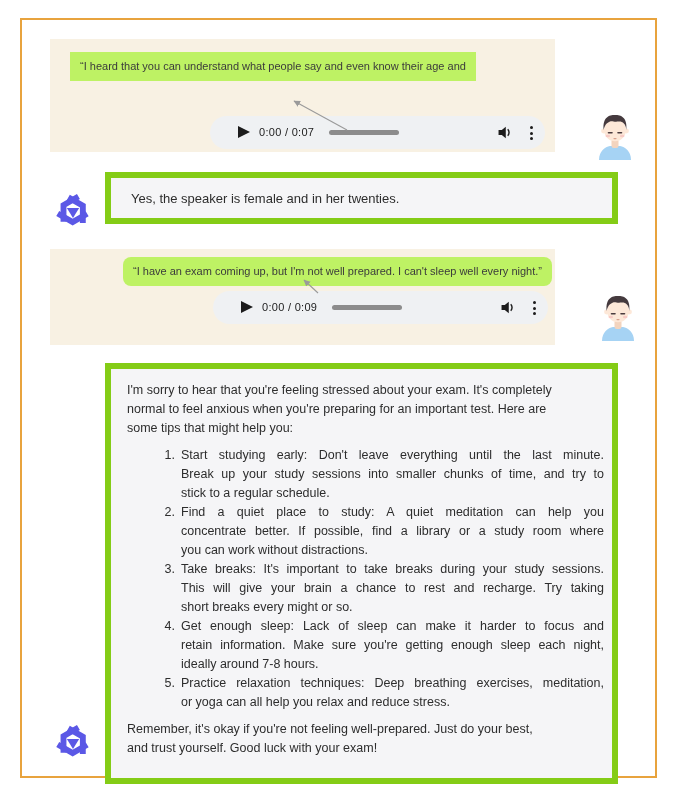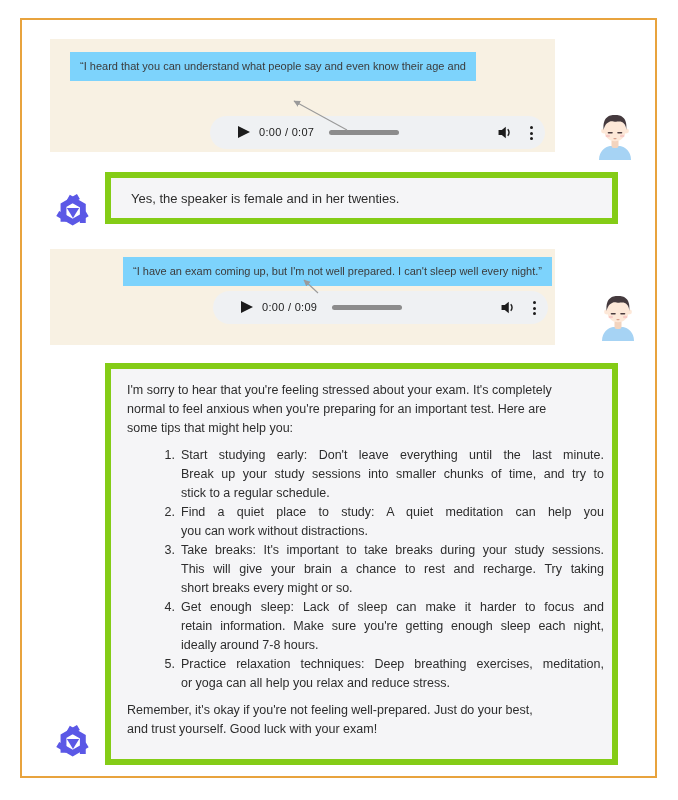--- a/index.html
+++ b/index.html
@@ -5,25 +5,25 @@
   html,body{margin:0;padding:0;background:#ffffff;}
   .canvas{position:relative;width:678px;height:800px;background:#ffffff;overflow:hidden;
           font-family:"Liberation Sans",sans-serif;color:#2d2d2d;}
   .frame{position:absolute;left:20px;top:18px;width:637px;height:760px;border:2px solid #E8A33D;box-sizing:border-box;}
 
   
   .user-box{position:absolute;background:#F8F1E3;}
   #user1{left:50px;top:39px;width:505px;height:113px;}
   #user2{left:50px;top:249px;width:505px;height:96px;}
 
-  .quote{position:absolute;background:#7dd3fc;padding:6px 10px;font-size:11px;line-height:17px;
+  .quote{position:absolute;background:#bef264;padding:6px 10px;font-size:11px;line-height:17px;
          color:#3b3b3b;text-align:center;}
   .quote .tline{white-space:nowrap;}
   #quote1{left:70px;top:52px;}
-  #quote2{left:123px;top:257px;}
+  #quote2{left:123px;top:257px;border-radius:8px;}
 
   
   .pill{position:absolute;width:335px;height:33px;background:#EFF1F3;border-radius:17px;}
   #pill1{left:210px;top:116px;}
   #pill2{left:213px;top:291px;}
   .play{position:absolute;left:28px;top:10px;width:0;height:0;
         border-left:12px solid #1c1c1c;border-top:6.5px solid transparent;border-bottom:6.5px solid transparent;}
   .time{position:absolute;left:49px;top:10px;font-size:11px;color:#1c1c1c;letter-spacing:.3px;white-space:nowrap;text-align:center;}
   .bar{position:absolute;left:119px;top:14px;width:70px;height:5px;border-radius:2.5px;background:#8C8C8C;}
   .vol{position:absolute;left:286px;top:8px;width:17px;height:17px;}
@@ -156,20 +156,21 @@
         <span class="tlines just">
             <div class="tline">Start studying early: Don't leave everything until the last minute.</div>
             <div class="tline">Break up your study sessions into smaller chunks of time, and try to</div>
             <div class="tline">stick to a regular schedule.</div>
           </span>
       </div>
       <div class="tip">
         <span class="num">2.</span>
         <span class="tlines just">
             <div class="tline">Find a quiet place to study: A quiet meditation can help you</div>
+            <div class="tline">concentrate better. If possible, find a library or a study room where</div>
             <div class="tline">you can work without distractions.</div>
           </span>
       </div>
       <div class="tip">
         <span class="num">3.</span>
         <span class="tlines just">
             <div class="tline">Take breaks: It's important to take breaks during your study sessions.</div>
             <div class="tline">This will give your brain a chance to rest and recharge. Try taking</div>
             <div class="tline">short breaks every might or so.</div>
           </span>

